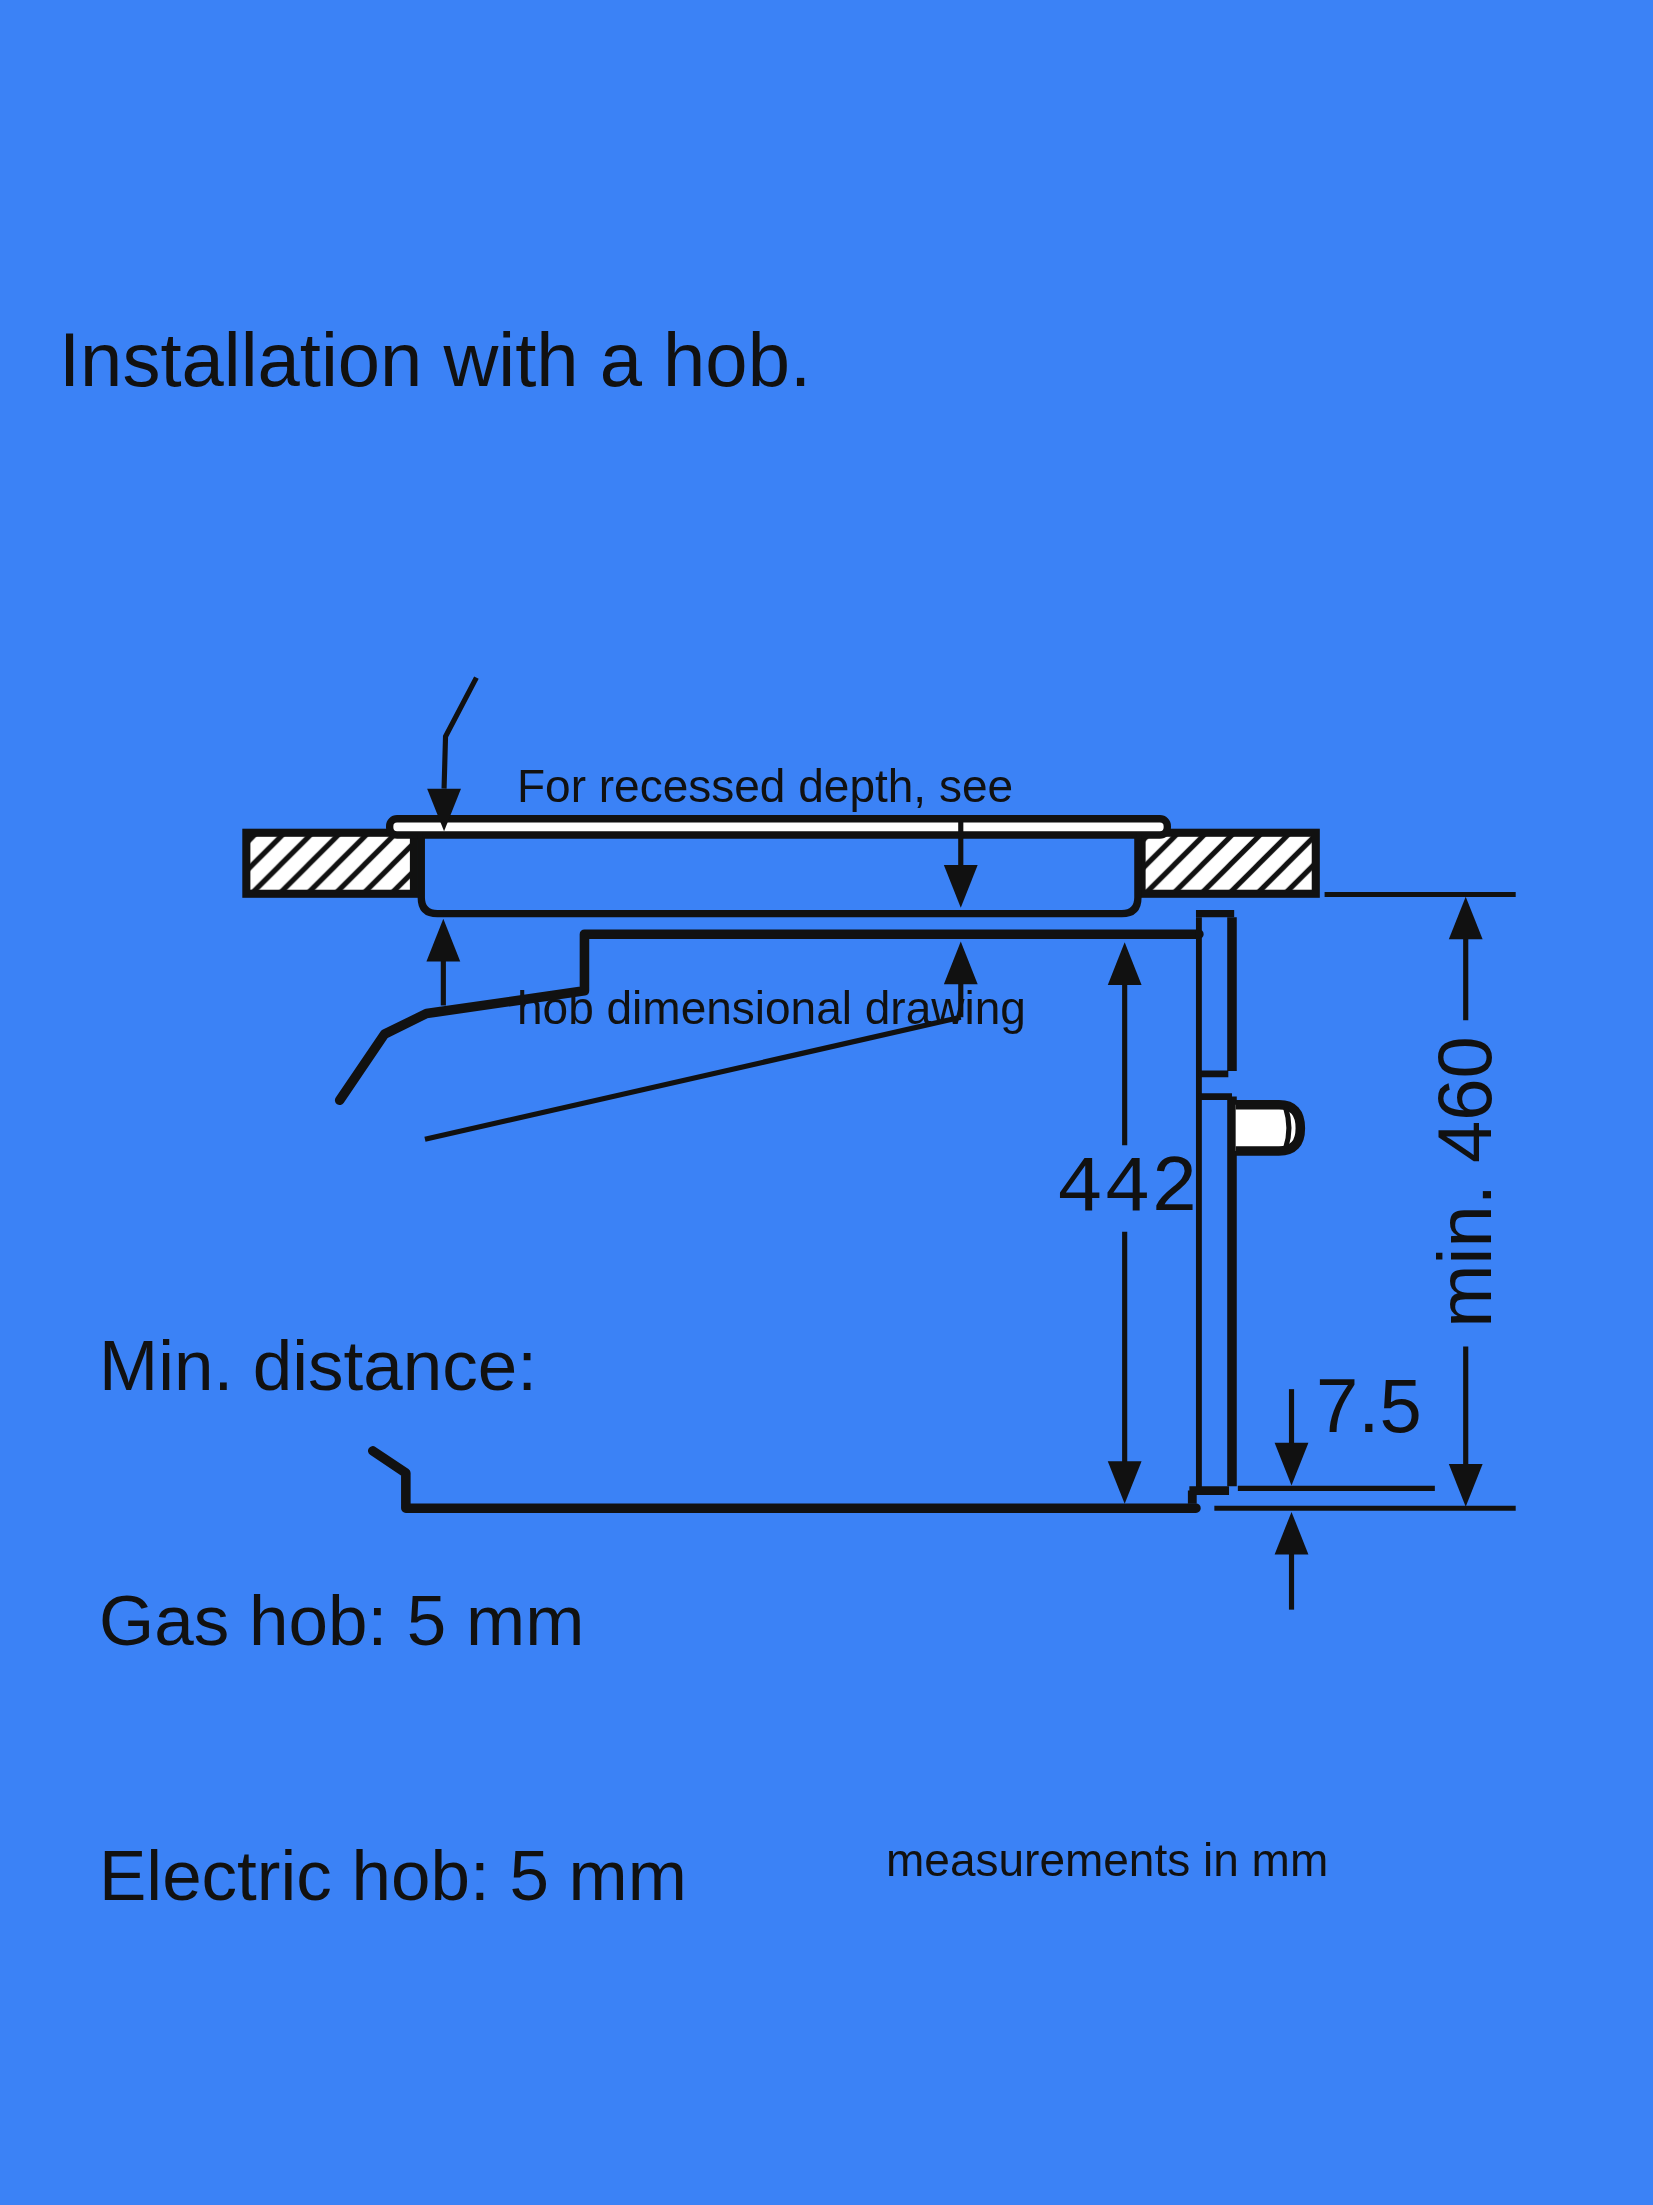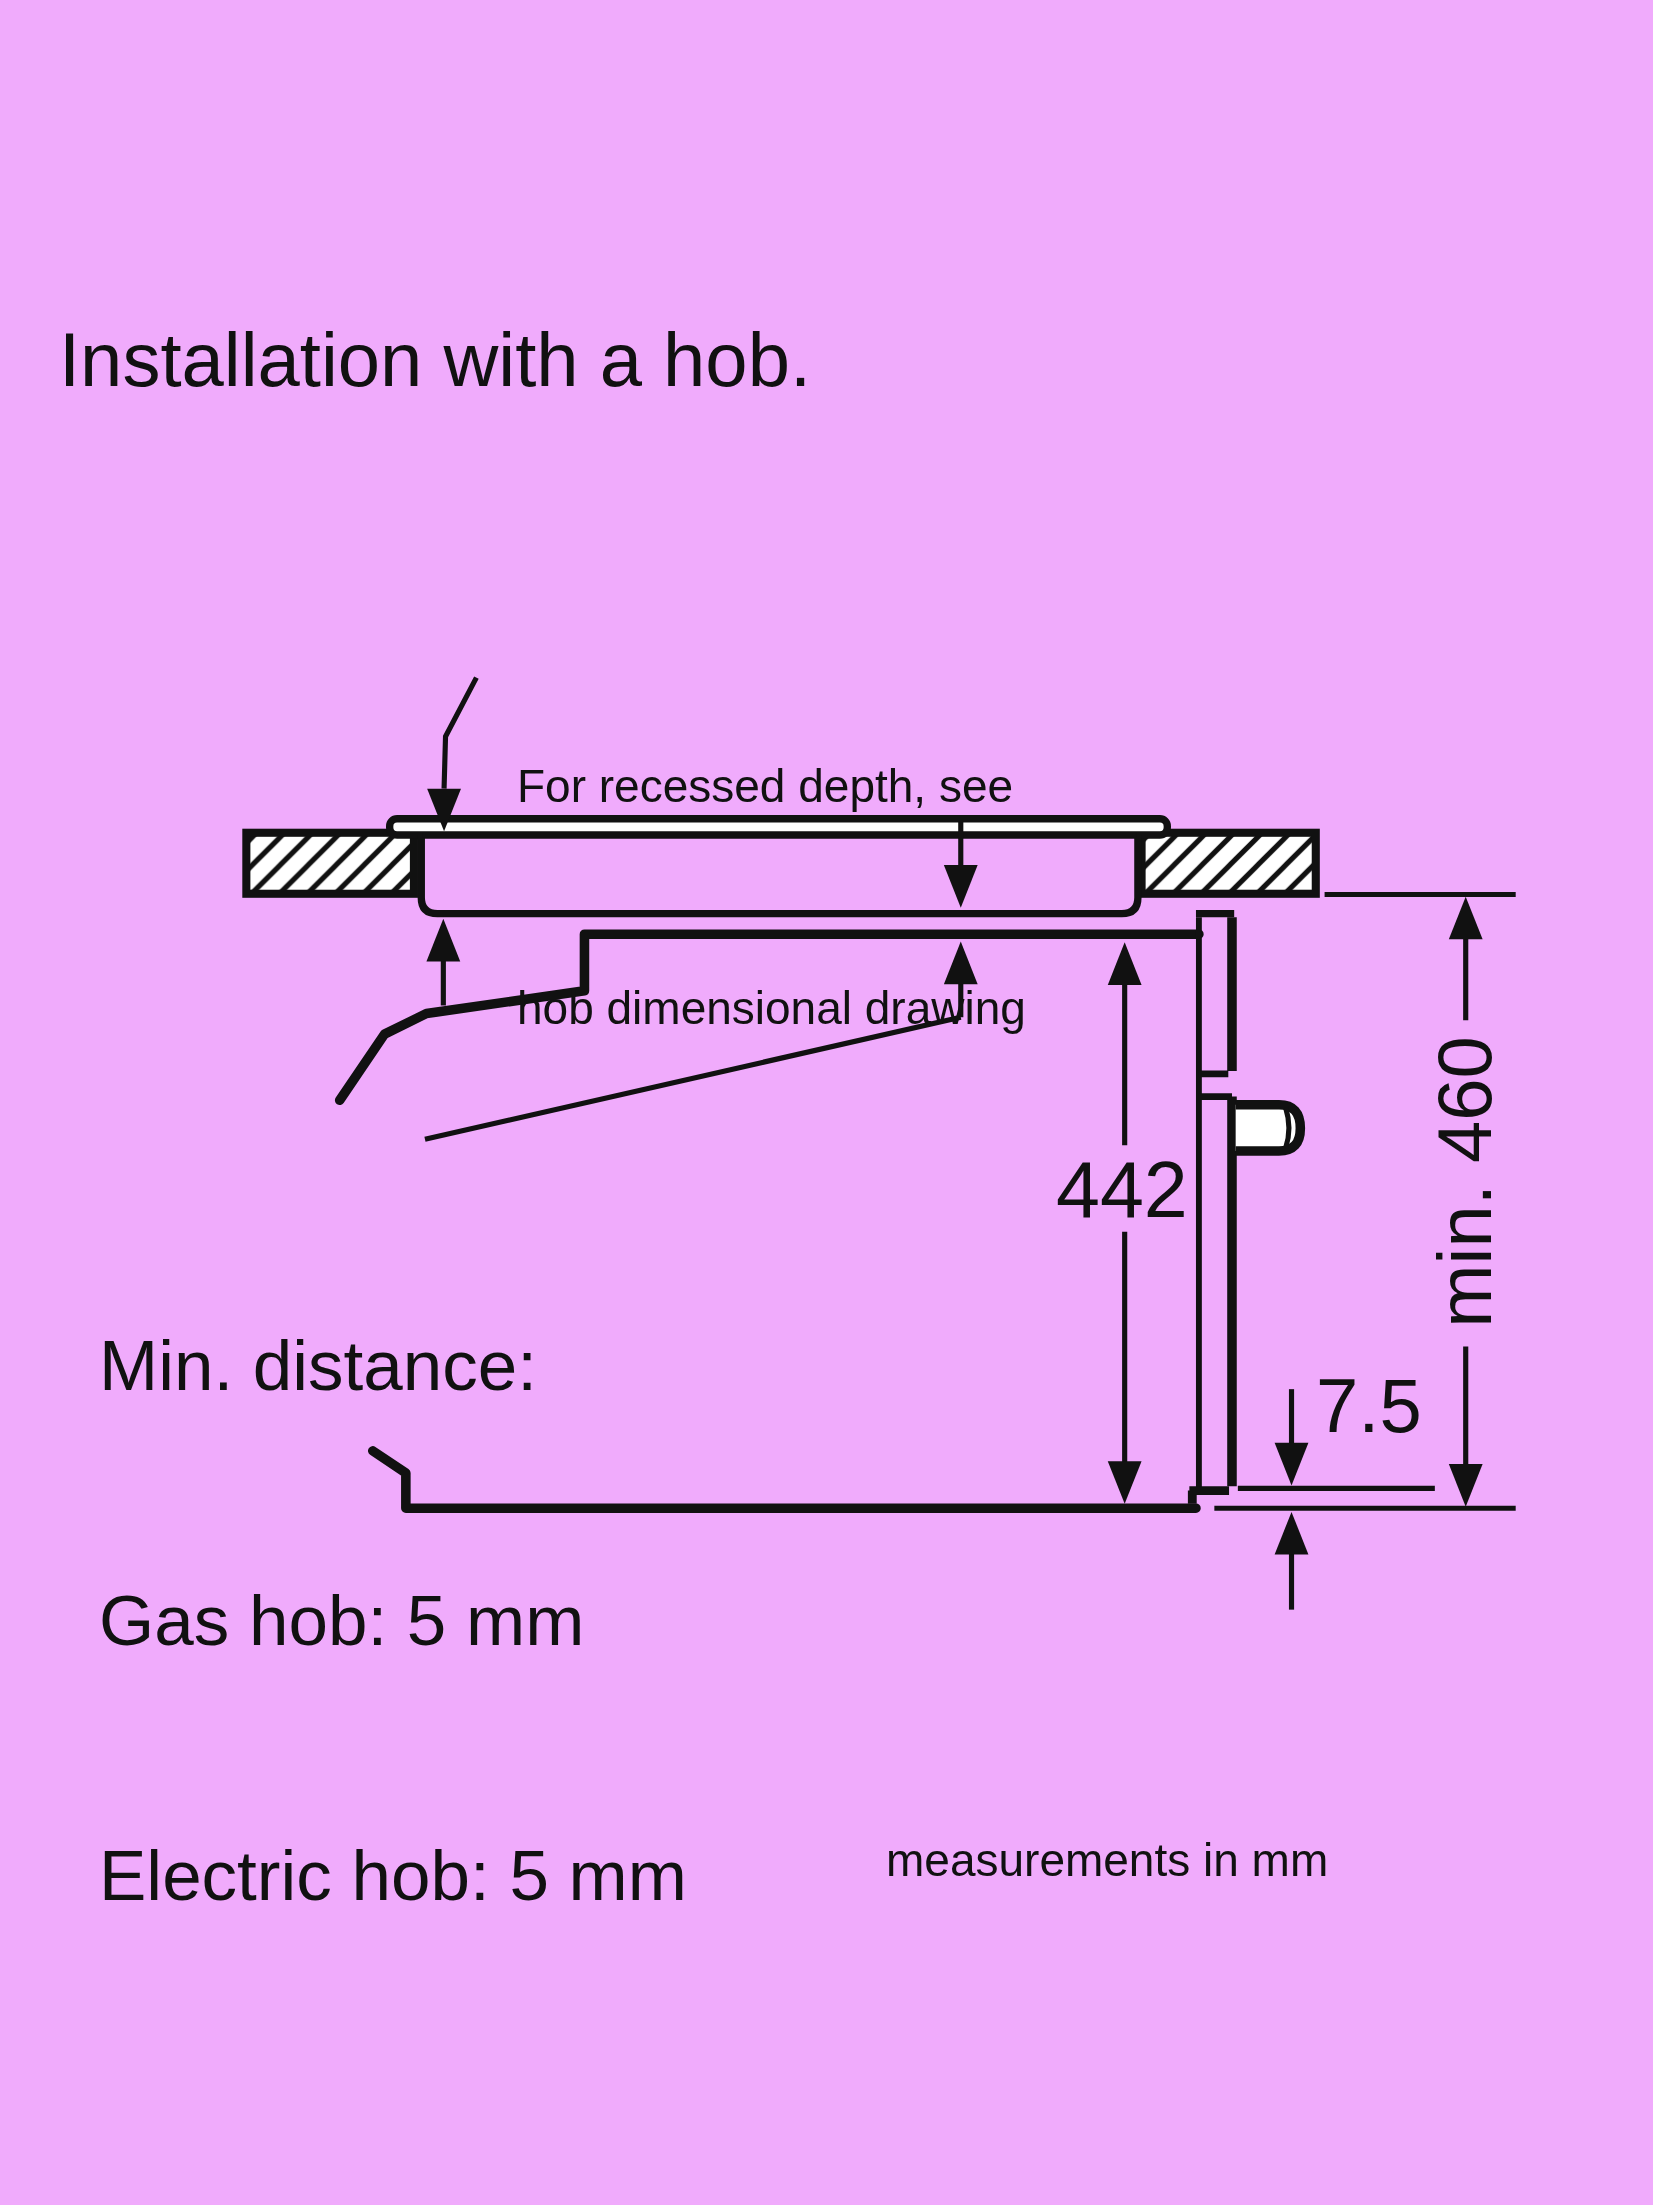--- a/index.html
+++ b/index.html
@@ -4,21 +4,21 @@
 <style>
   html, body {
     margin: 0;
     padding: 0;
     background: #ffffff;
   }
   #canvas {
     position: relative;
     width: 1654px;
     height: 2205px;
-    background: #f0abfc;
+    background: #3b82f6;
     font-family: "Liberation Sans", sans-serif;
     color: #111111;
     overflow: hidden;
   }
   #diagram-svg {
     position: absolute;
     left: 0;
     top: 0;
     width: 1654px;
     height: 2205px;
@@ -44,20 +44,21 @@
     left: 99px;
     top: 1153px;
     font-size: 71px;
     line-height: 85px;
   }
   .dim-442 {
     left: 1056px;
     top: 1150px;
     font-size: 79px;
     line-height: 1;
+    font-family: Liberation Mono, monospace;
   }
   .dim-460 {
     left: 1244px;
     top: 1145px;
     width: 441px;
     height: 74px;
     line-height: 74px;
     font-size: 76px;
     text-align: center;
     transform: rotate(-90deg);

